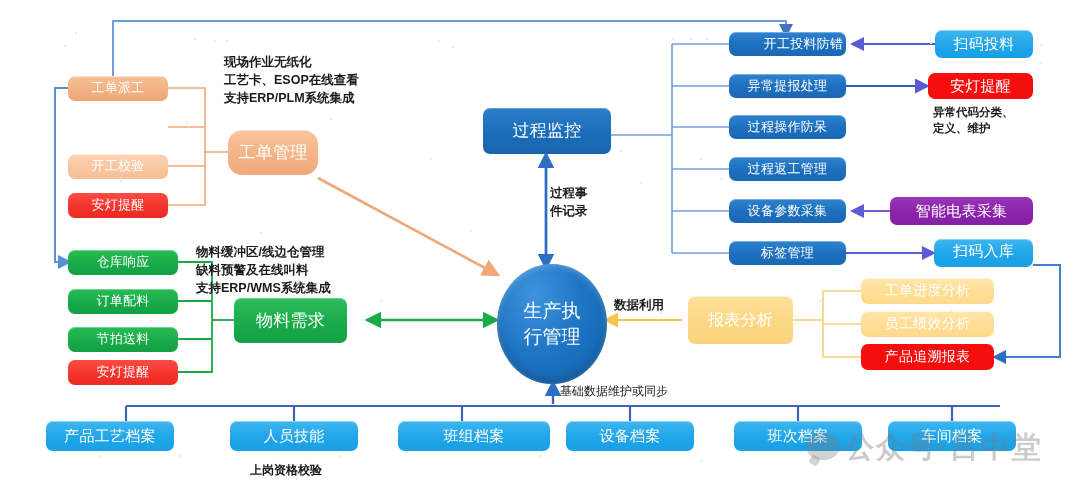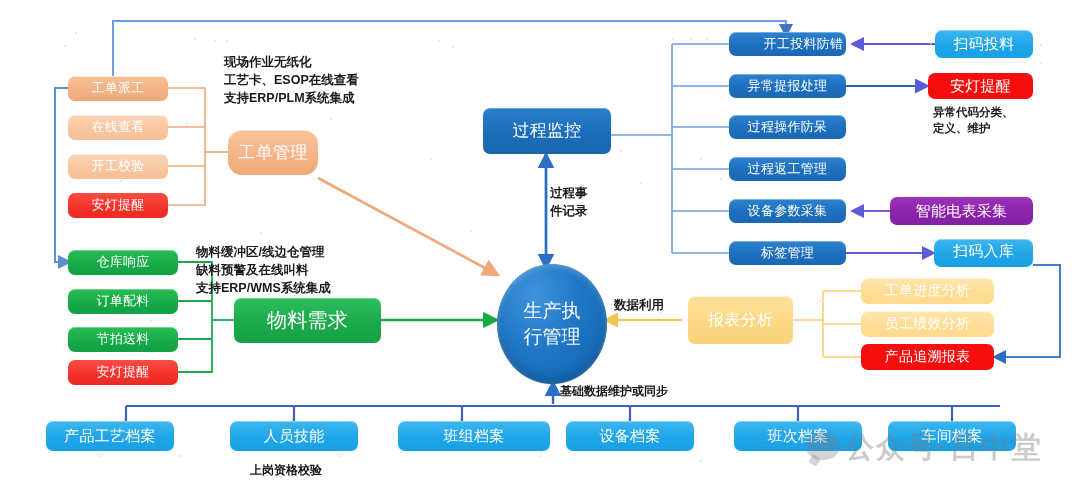--- a/index.html
+++ b/index.html
@@ -208,36 +208,35 @@
     <div class="dot" style="left:380px;top:300px"></div>
     <div class="dot" style="left:150px;top:320px"></div>
     <div class="dot" style="left:100px;top:455px"></div>
     <div class="dot" style="left:180px;top:455px"></div>
     <div class="dot" style="left:340px;top:455px"></div>
     <div class="dot" style="left:540px;top:455px"></div>
     <div class="dot" style="left:700px;top:460px"></div>
   </div>
 
   <div class="node t-orange" style="left:68px;top:76px;width:100px;height:25px;font-size:13px;">工单派工</div>
-  <div class="node t-orange-lite" style="left:68px;top:115px;width:100px;height:25px;font-size:13px;">在线查看</div>
   <div class="node t-orange-lite" style="left:68px;top:154px;width:100px;height:25px;font-size:13px;">开工校验</div>
   <div class="node t-red" style="left:68px;top:193px;width:100px;height:25px;font-size:13px;">安灯提醒</div>
 
   <div class="node t-orange-big" style="left:228px;top:130px;width:90px;height:45px;font-size:17px;border-radius:14px;">工单管理</div>
 
   <div class="note" style="left:224px;top:54px;font-size:12.5px;">现场作业无纸化
 工艺卡、ESOP在线查看
 支持ERP/PLM系统集成</div>
 
   <div class="node t-green" style="left:68px;top:250px;width:110px;height:25px;font-size:13px;">仓库响应</div>
   <div class="node t-green" style="left:68px;top:289px;width:110px;height:25px;font-size:13px;">订单配料</div>
   <div class="node t-green" style="left:68px;top:327px;width:110px;height:25px;font-size:13px;">节拍送料</div>
   <div class="node t-red" style="left:68px;top:360px;width:110px;height:25px;font-size:13px;">安灯提醒</div>
 
-  <div class="node t-green-big" style="left:234px;top:298px;width:147px;height:45px;font-size:20px;text-align:center;">物料需求</div>
+  <div class="node t-green-big" style="left:234px;top:298px;width:113px;height:45px;font-size:17px;text-align:center;">物料需求</div>
 
   <div class="note" style="left:196px;top:244px;font-size:12.5px;">物料缓冲区/线边仓管理
 缺料预警及在线叫料
 支持ERP/WMS系统集成</div>
 
   <div class="circle" style="left:497px;top:264px;width:110px;height:120px;font-size:19px;">
     <span>生产执</span>
     <span>行管理</span>
   </div>
 
@@ -258,21 +257,21 @@
 定义、维护</div>
   <div class="node t-purple" style="left:890px;top:197px;width:143px;height:28px;font-size:15px;">智能电表采集</div>
   <div class="node t-blue-light" style="left:934px;top:239px;width:99px;height:28px;font-size:15px;font-family:Liberation Mono, monospace;">扫码入库</div>
 
   <div class="note" style="left:614px;top:297px;font-size:12.5px;">数据利用</div>
   <div class="node t-yellow" style="left:688px;top:296px;width:105px;height:48px;font-size:16px;color:#ffffff;">报表分析</div>
   <div class="node t-yellow-lite" style="left:861px;top:278px;width:133px;height:26px;font-size:14px;color:#ffffff;">工单进度分析</div>
   <div class="node t-yellow-lite" style="left:861px;top:311px;width:133px;height:26px;font-size:14px;color:#ffffff;">员工绩效分析</div>
   <div class="node t-red-flat" style="left:861px;top:344px;width:133px;height:26px;font-size:14px;">产品追溯报表</div>
 
-  <div class="note note-light" style="left:560px;top:383px;font-size:12px;font-weight:700;">基础数据维护或同步</div>
+  <div class="note note-light" style="left:560px;top:383px;font-size:12px;font-weight:400;">基础数据维护或同步</div>
 
   <div class="node t-blue-light" style="left:46px;top:421px;width:128px;height:30px;font-size:15px;">产品工艺档案</div>
   <div class="node t-blue-light" style="left:230px;top:421px;width:128px;height:30px;font-size:15px;">人员技能</div>
   <div class="node t-blue-light" style="left:398px;top:421px;width:152px;height:30px;font-size:15px;">班组档案</div>
   <div class="node t-blue-light" style="left:566px;top:421px;width:128px;height:30px;font-size:15px;">设备档案</div>
   <div class="node t-blue-light" style="left:734px;top:421px;width:128px;height:30px;font-size:15px;">班次档案</div>
   <div class="node t-blue-light" style="left:888px;top:421px;width:128px;height:30px;font-size:15px;">车间档案</div>
 
   <div class="note note-light" style="left:250px;top:462px;font-size:12px;font-weight:600;">上岗资格校验</div>
 

